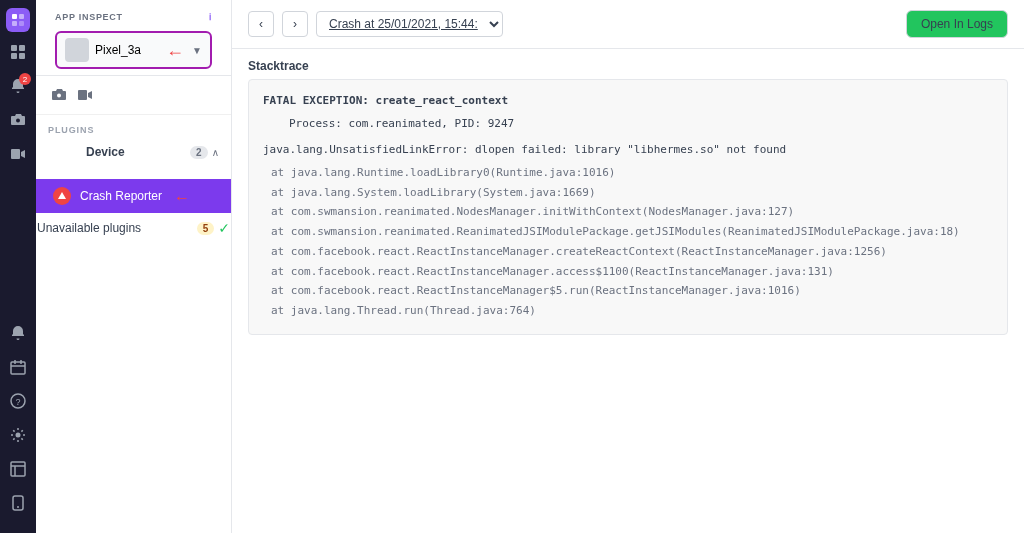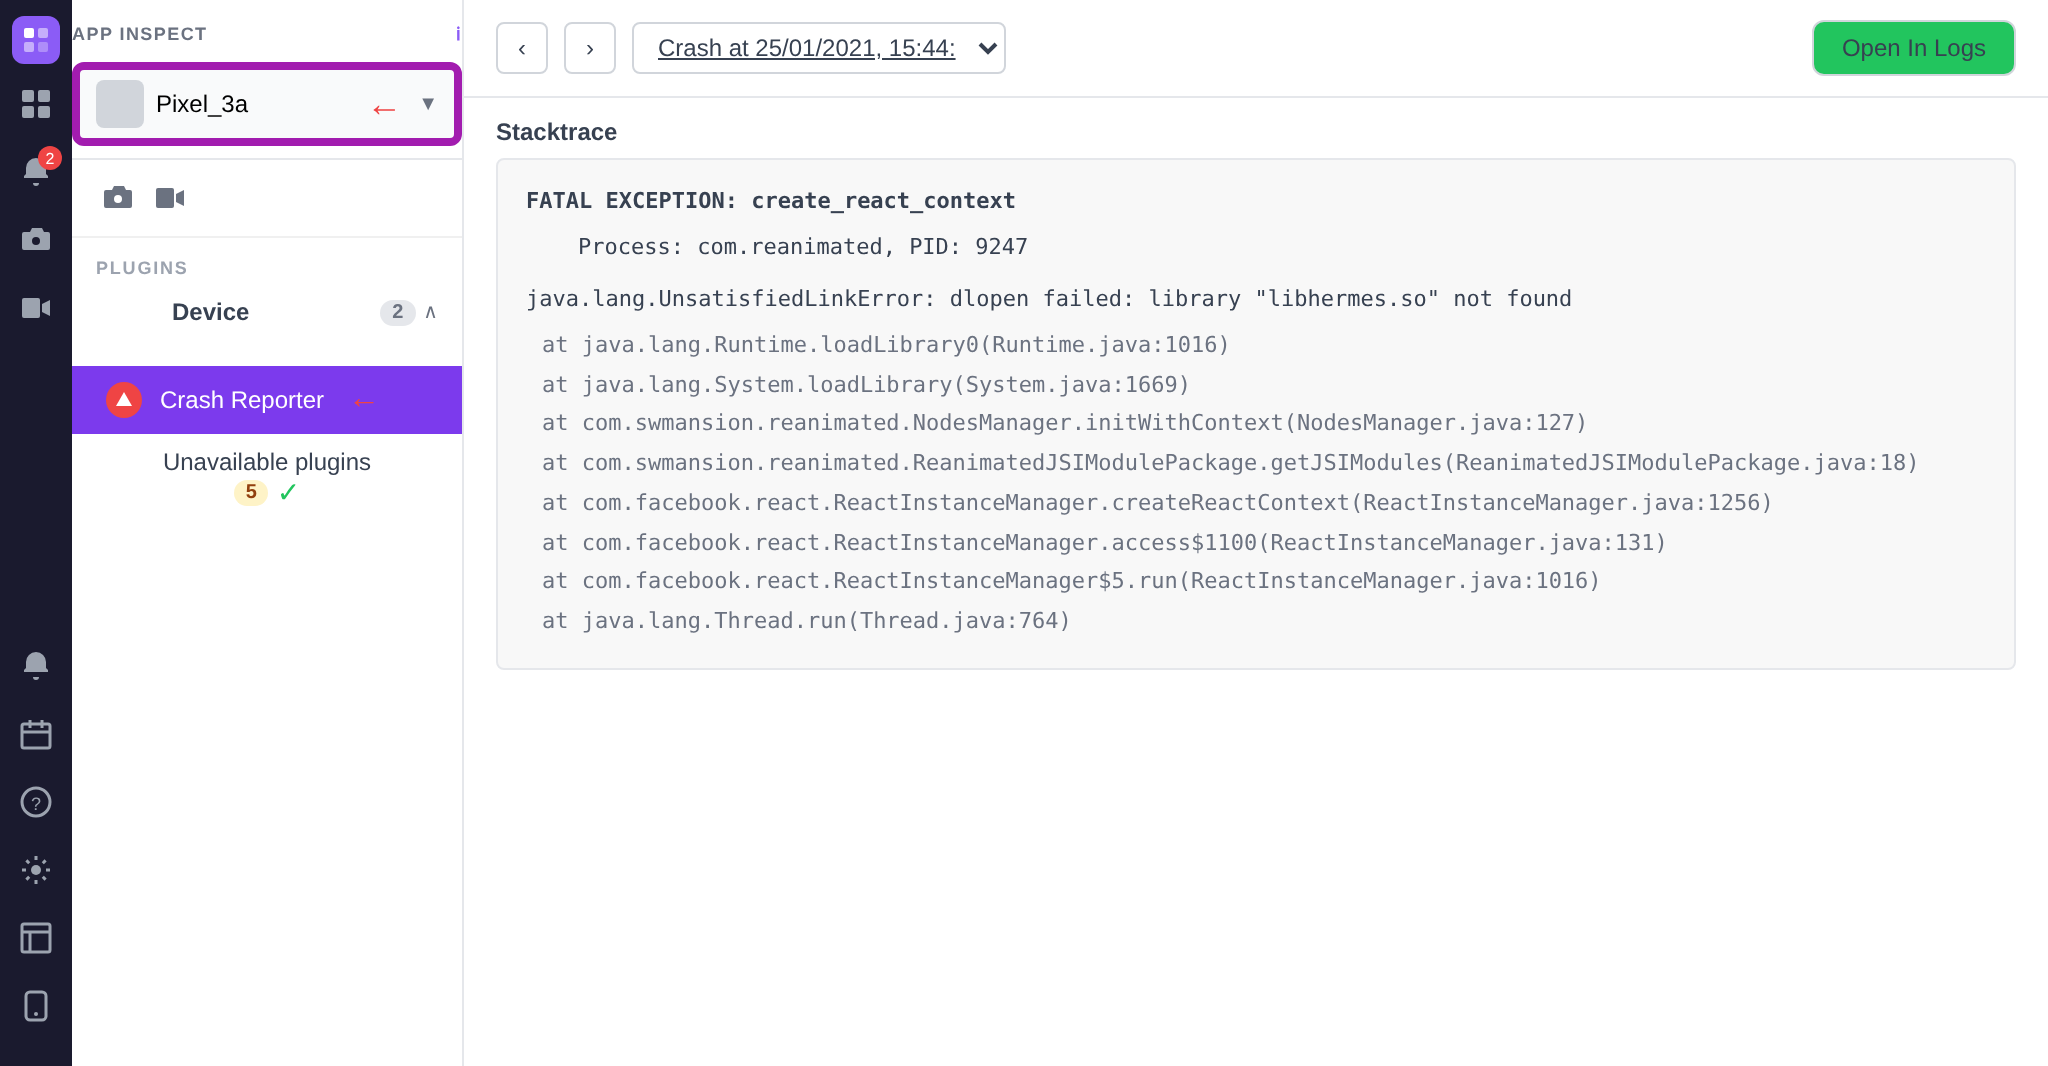--- a/index.html
+++ b/index.html
@@ -71,39 +71,39 @@
     
     .sidebar {
       width: 196px;
       background: white;
       border-right: 1px solid #e5e7eb;
       display: flex;
       flex-direction: column;
       padding: 0;
     }
     .sidebar-header {
-      padding: 10px 0 6px;
+      padding: 10px 19px 6px;
       border-bottom: 1px solid #e5e7eb;
     }
     .app-inspect-label {
       font-size: 9px;
       font-weight: 600;
       color: #6b7280;
       letter-spacing: 0.08em;
       display: flex;
       align-items: center;
       justify-content: space-between;
       margin-bottom: 8px;
     }
     .device-selector {
       display: flex;
       align-items: center;
       gap: 6px;
       background: #f9fafb;
-      border: 4px solid #a21caf;
+      border: 2px solid #a21caf;
       border-radius: 6px;
       padding: 5px 8px;
       cursor: pointer;
     }
     .device-avatar {
       width: 24px;
       height: 24px;
       background: #d1d5db;
       border-radius: 4px;
     }
@@ -185,21 +185,20 @@
       font-size: 12px;
       font-weight: 500;
       color: #374151;
     }
     .unavailable-row {
       display: flex;
       align-items: center;
       justify-content: space-between;
       padding: 7px 1px;
       cursor: pointer;
-      flex-direction: column;
     }
     .unavailable-label {
       font-size: 12px;
       font-weight: 500;
       color: #374151;
     }
     .unavailable-meta {
       display: flex;
       align-items: center;
       gap: 4px;

